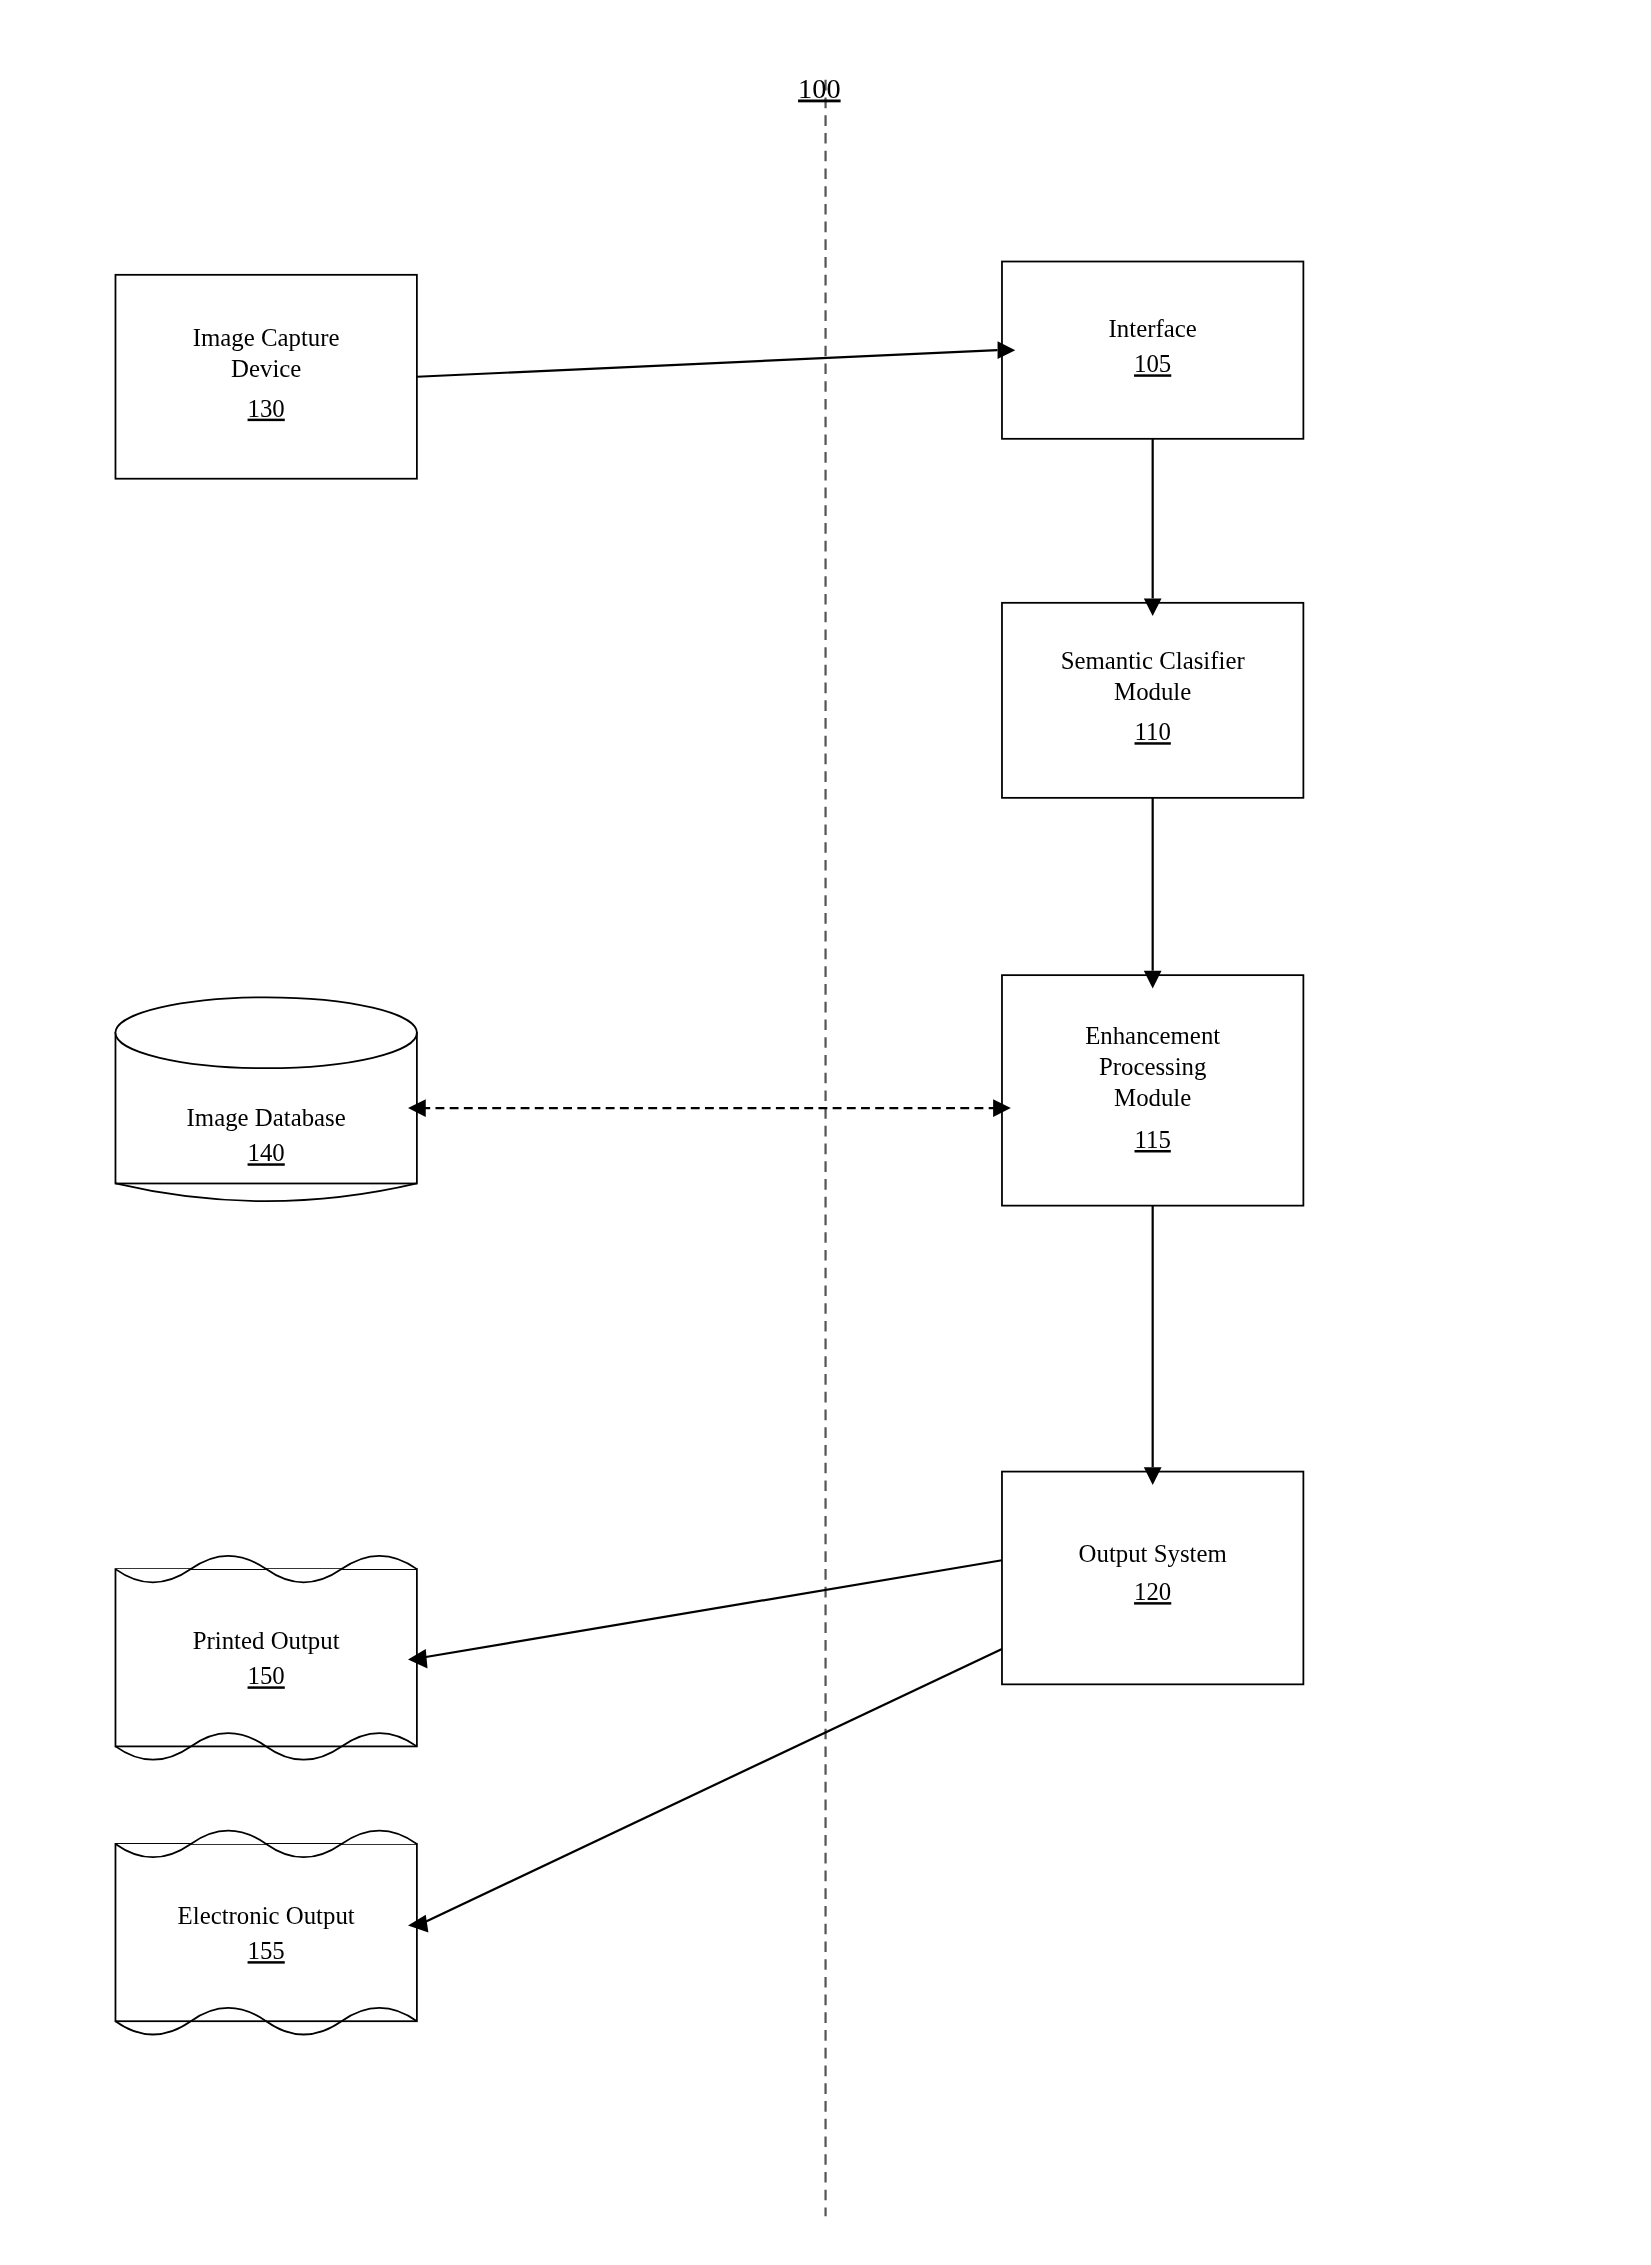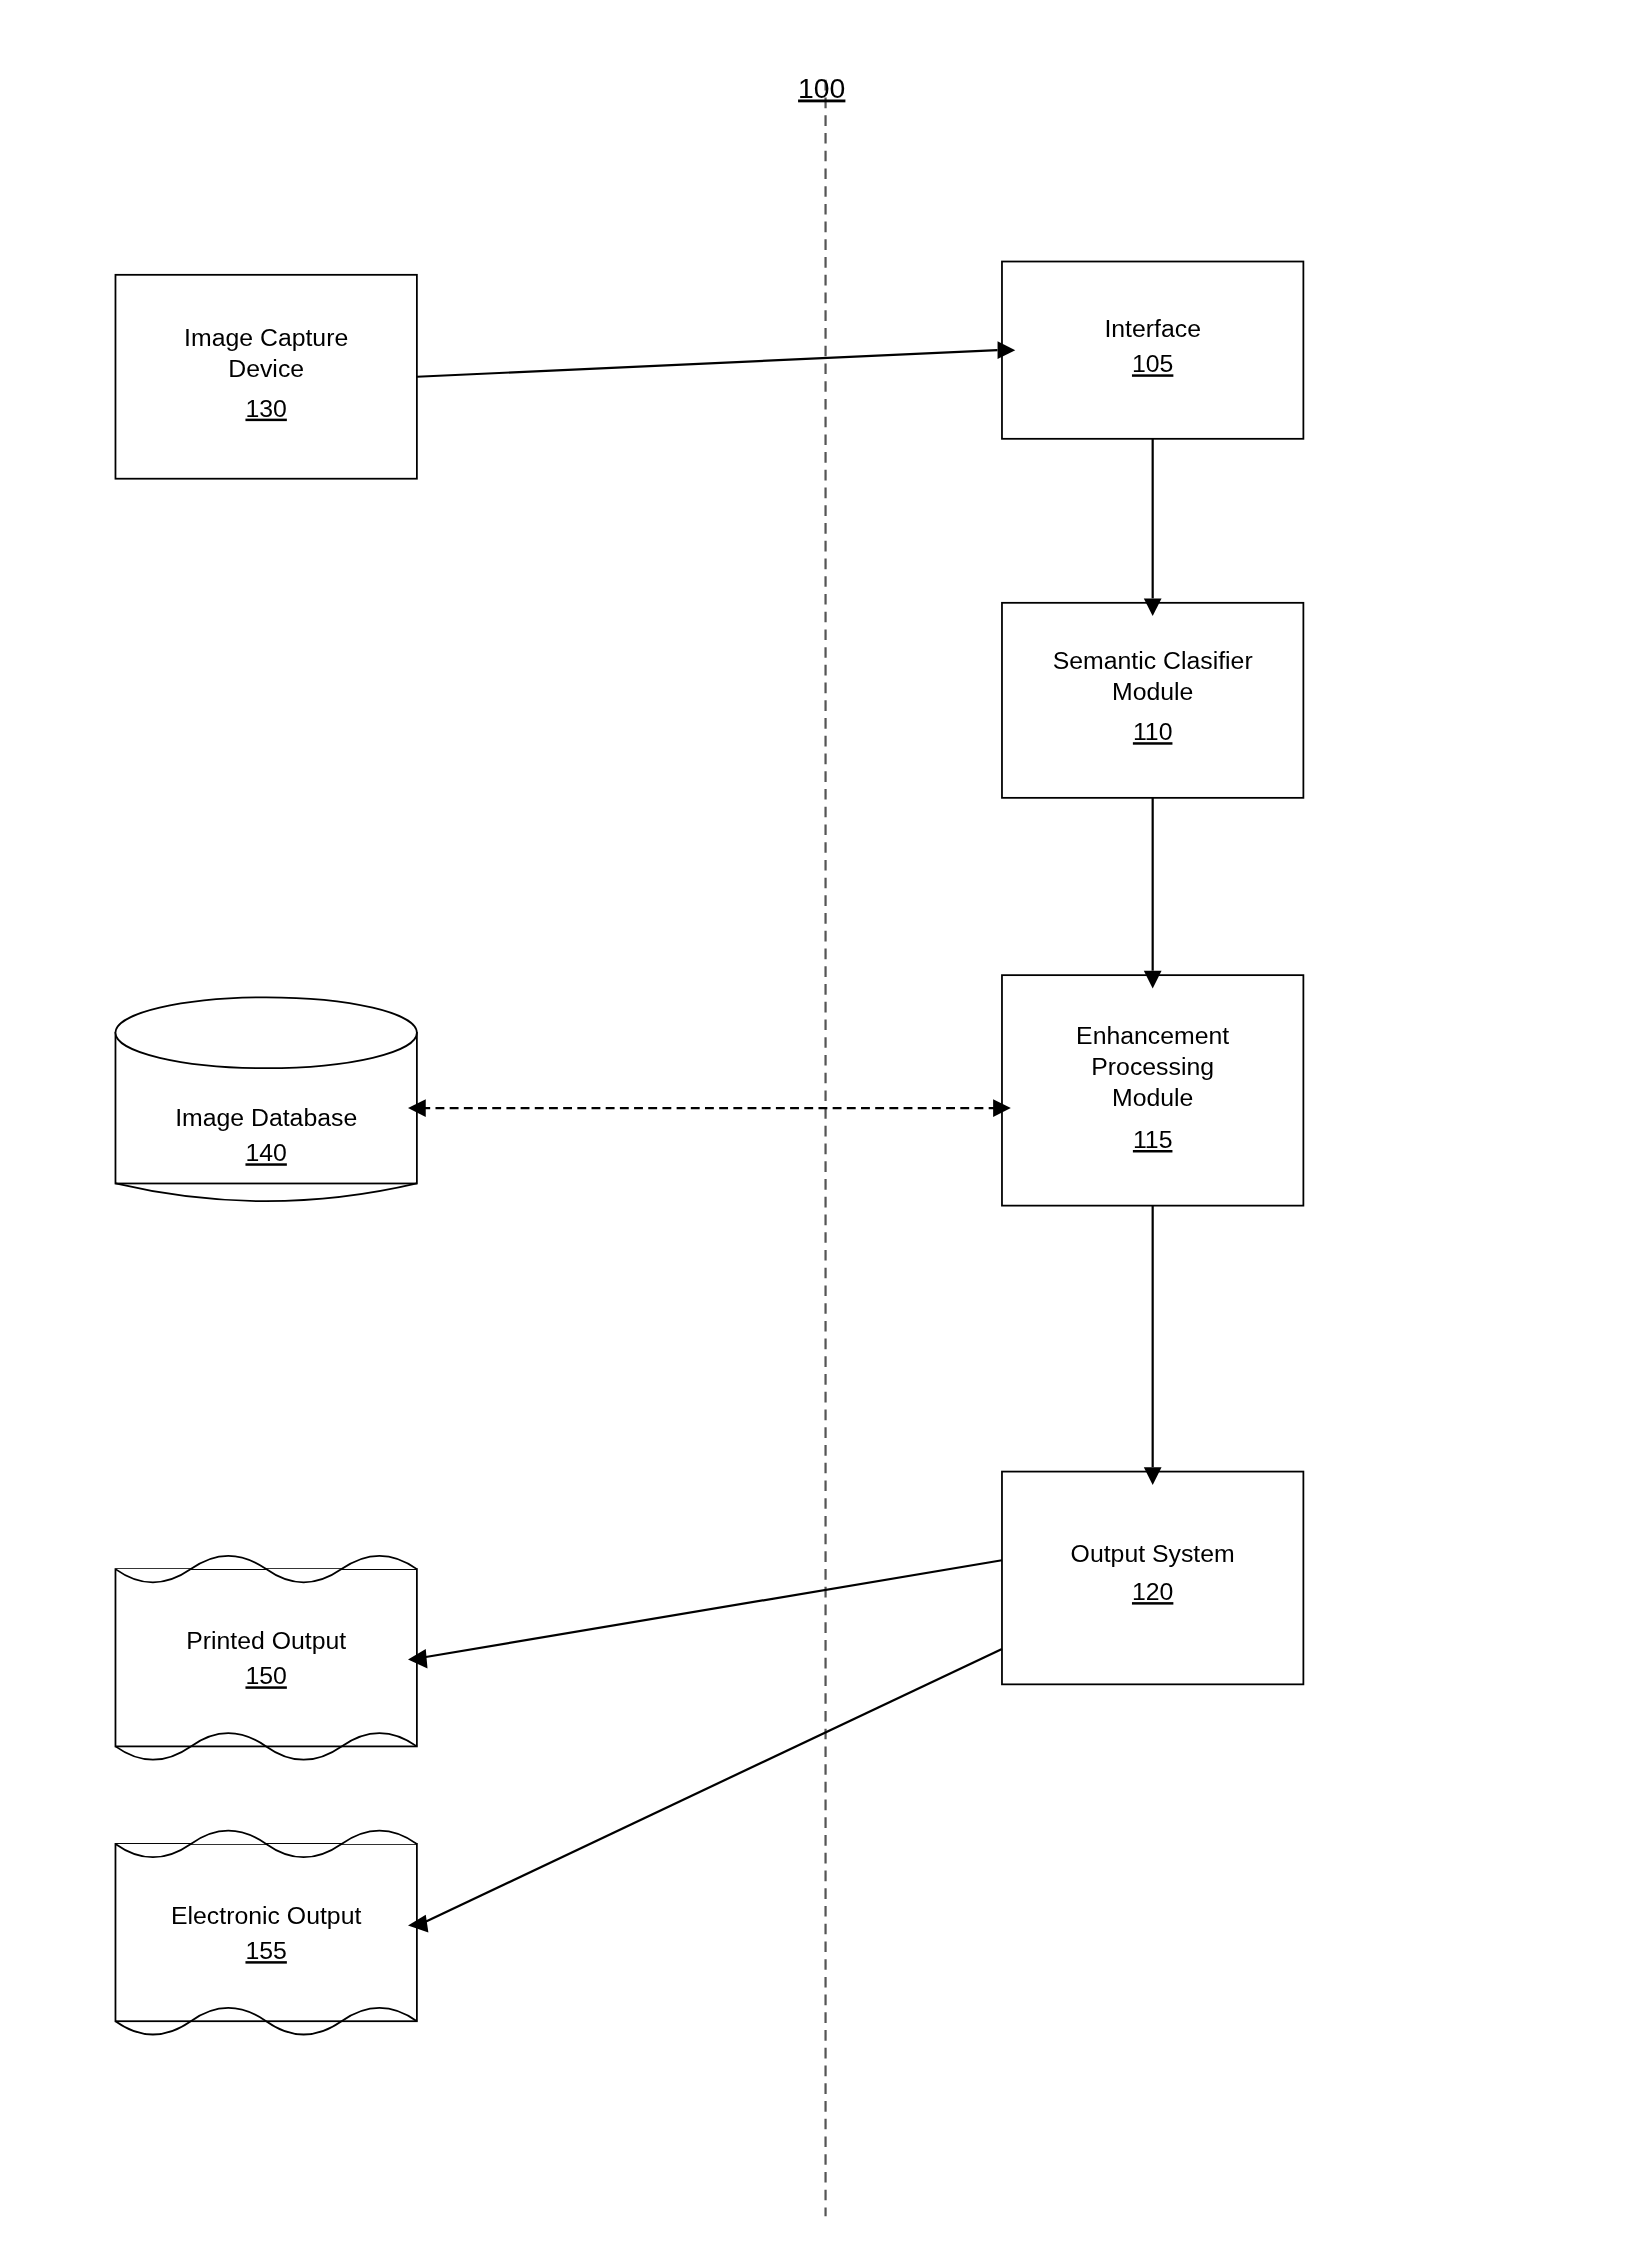--- a/index.html
+++ b/index.html
@@ -9,20 +9,21 @@
       height: 2265px;
       position: relative;
       font-family: Arial, sans-serif;
       overflow: hidden;
     }
 
     .diagram-container {
       position: relative;
       width: 1312px;
       height: 2265px;
+      font-family: Liberation Serif, serif;
     }
 
     
     
 
     
     .diagram-svg {
       position: absolute;
       top: 0;
       left: 0;

